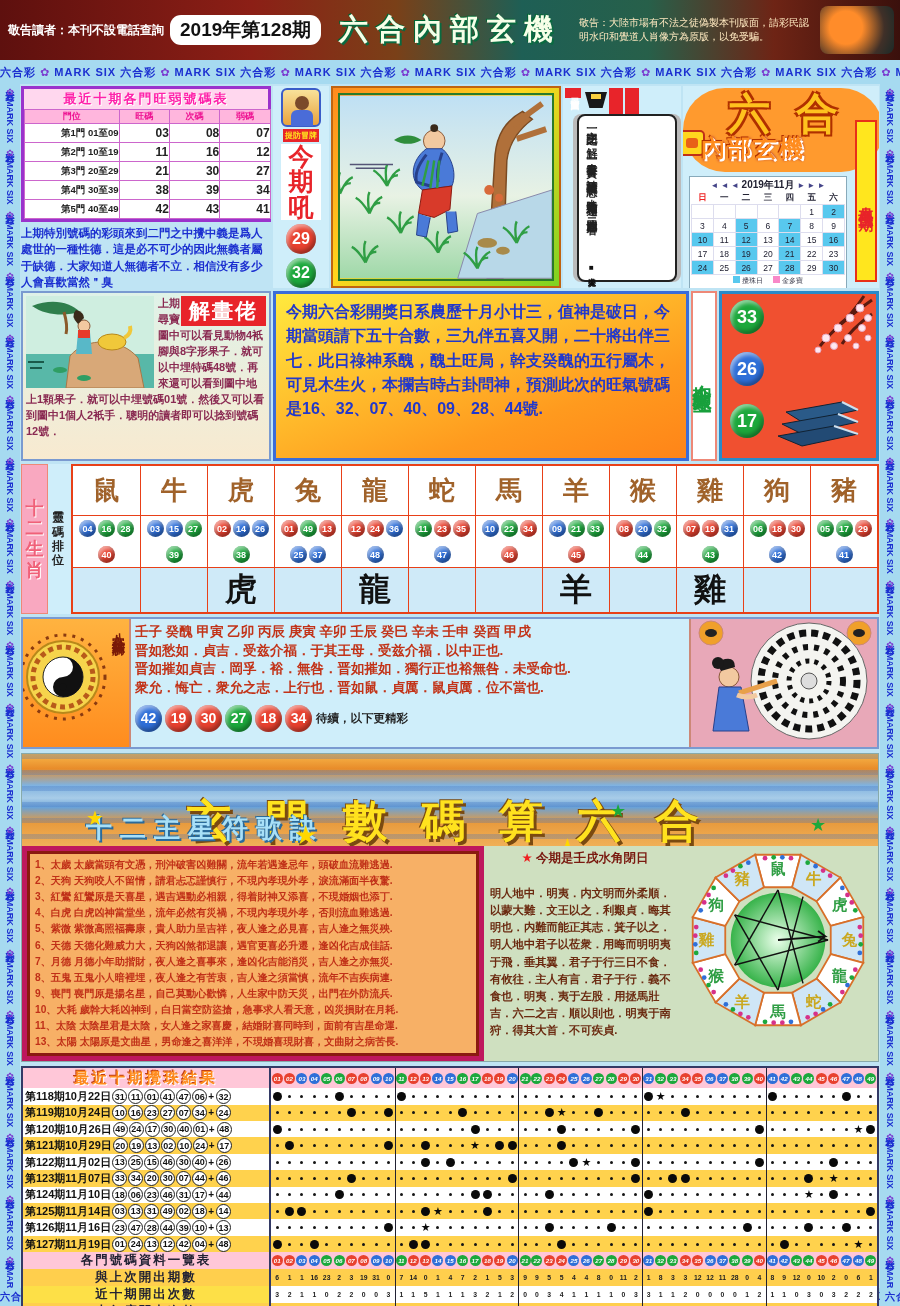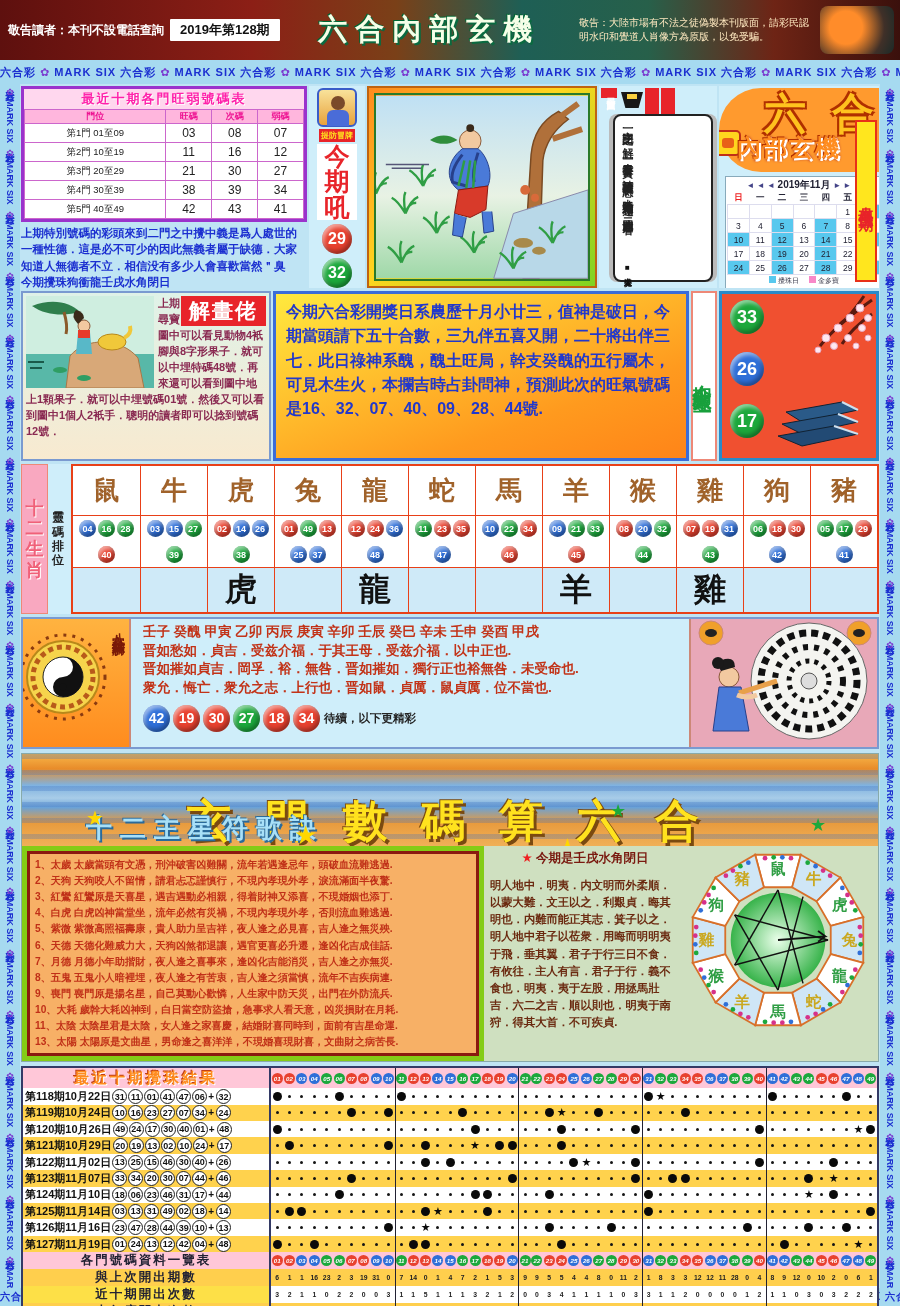--- a/index.html
+++ b/index.html
@@ -4,43 +4,43 @@
 <style>
   * { margin:0; padding:0; box-sizing:border-box; }
   body { background:#bfe4f4; font-family:"Liberation Sans","DejaVu Sans",sans-serif; }
   .page { position:relative; width:900px; height:1306px; background:#bfe4f4; overflow:hidden; }
 
   
   .banner { position:absolute; left:0; top:0; width:900px; height:60px;
     background:linear-gradient(90deg,#5e100e,#8c1f16 28%,#7a4018 44%,#1e5f55 58%,#27604a 72%,#6e2415 86%,#3a100c);
     display:flex; align-items:center; }
   .banner-left { color:#fff; font-size:12px; font-weight:bold; width:170px; padding-left:8px; }
-  .banner-pill { background:#fff; border-radius:1px; padding:2px 10px; font-size:13px; font-weight:bold; color:#111; white-space:nowrap; }
+  .banner-pill { background:#fff; border-radius:11px; padding:2px 10px; font-size:19px; font-weight:bold; color:#111; white-space:nowrap; }
   .banner-title { flex:1; text-align:center; font-size:29px; font-weight:bold; color:#f6ffe8; letter-spacing:8px;
     text-shadow:2px 2px 0 #0a6a40,-1px -1px 0 #063; }
   .banner-right { width:235px; font-size:10px; color:#ffe9c0; line-height:1.4; }
   .banner-fish { width:74px; height:48px; margin:0 6px; background:radial-gradient(circle at 35% 45%,#ff8c2a 0 30%,#403028 70%,#1a2a28); border-radius:8px; position:relative; }
   .strip-h { position:absolute; left:0; width:900px; height:24px; background:#a6daf0; color:#1b2fd0; font-weight:bold;
     font-size:11px; line-height:24px; white-space:nowrap; overflow:hidden; letter-spacing:1px; }
   .strip-top { top:60px; } .strip-bottom { bottom:0; height:18px; line-height:18px; font-size:10px; }
   .strip-v { position:absolute; top:84px; bottom:18px; width:20px; background:#a6daf0; color:#1b2fd0; font-weight:bold;
     font-size:9px; writing-mode:vertical-rl; white-space:nowrap; overflow:hidden; line-height:20px; }
   .strip-left { left:0; } .strip-right { right:0; }
   .flower { color:#7a3bd0; }
 
   .content { position:absolute; left:21px; top:86px; width:858px; }
 
   
   .row1 { display:flex; height:202px; gap:2px; }
-  .panel-doors { width:286px; }
+  .panel-doors { width:250px; }
   .doors-box { border:3px solid #9a33cc; background:#ffd7ee; }
   .doors-title { color:#ff22aa; font-weight:bold; text-align:center; font-size:13px; letter-spacing:2px; padding:1px 0; text-shadow:1px 1px 0 #fff; }
   .doors-table { width:100%; border-collapse:collapse; background:#fff; }
   .doors-table th { background:#ffb6dd; color:#ee1493; font-size:9px; border:1px solid #cc66cc; padding:0; height:13px; }
-  .doors-table td { border:1px solid #cc66cc; font-size:12px; font-weight:normal; text-align:center; color:#222; height:19px; }
+  .doors-table td { border:1px solid #cc66cc; font-size:12px; font-weight:bold; color:#222; height:19px;padding-left:36px; }
   .doors-table td.doorlab { font-size:9.5px; white-space:nowrap; }
   .left-note { font-size:11.5px; font-weight:bold; color:#1b2fd0; line-height:1.42; margin-top:3px; }
 
   .panel-shout { width:56px; display:flex; flex-direction:column; align-items:center; background:#cfeefa; padding-top:2px; }
   .monk-icon { width:40px; height:40px; border-radius:6px; background:linear-gradient(180deg,#f8e29a,#e8a23c); border:2px solid #3a5cc8; position:relative; }
   .monk-icon i { position:absolute; left:12px; top:6px; width:14px; height:14px; border-radius:50%; background:#7a4a2a; }
   .monk-icon b { position:absolute; left:8px; top:20px; width:22px; height:16px; border-radius:6px 6px 0 0; background:#4a6cd8; }
   .shout-badge { background:#e8242a; color:#ffe21e; font-size:8px; font-weight:bold; padding:1px 2px; margin:2px 0; white-space:nowrap; }
   .shout-chars { background:#fff; width:40px; text-align:center; }
   .shout-chars span { display:block; color:#e8242a; font-weight:bold; font-size:25px; line-height:1.02; }
@@ -113,46 +113,46 @@
     font-size:26px; font-weight:bold; color:#a0622a; border-bottom:1.5px solid #e84018; font-family:"Liberation Serif","DejaVu Serif",serif; }
   .zballs { height:52px; background:#fff; display:flex; flex-wrap:wrap; align-items:center; justify-content:center; gap:1px 2px; border-bottom:1.5px solid #e84018; }
   .ball-17 { width:17px; height:17px; font-size:9px; }
   .zmark { flex:1; display:flex; align-items:center; justify-content:center; font-size:32px; font-weight:bold; color:#111;
     font-family:"Liberation Serif","DejaVu Serif",serif; }
 
   
   .row4 { display:flex; height:132px; margin-top:3px; background:#cfeefa; border:2px solid #7a9ad0; }
   .bazi-left { width:108px; background:linear-gradient(180deg,#ffb340,#ff8c1e); position:relative; border-right:2px solid #c87; }
   .bazi-title { position:absolute; right:2px; top:4px; writing-mode:vertical-rl; font-size:13px; font-weight:bold; color:#7a1a08; letter-spacing:2px; }
-  .bazi-mid { flex:1; padding:4px 8px 0 12px; }
+  .bazi-mid { flex:1; padding:4px 8px 0 4px; }
   .bazi-line { color:#c23318; font-weight:bold; font-size:13.5px; line-height:1.38; white-space:nowrap; overflow:hidden; }
   .found-row { display:flex; align-items:center; margin-top:7px; gap:4px; }
   .found-label { font-size:19px; font-weight:bold; color:#ff3bd0; text-shadow:2px 2px 0 #8a1070; letter-spacing:1px; white-space:nowrap; }
   .ball-27 { width:27px; height:27px; font-size:14px; }
   .found-more { font-size:11.5px; font-weight:bold; color:#222; white-space:nowrap; }
   .bazi-right { width:188px; border-left:2px solid #c87; }
 
   
   .row5 { margin-top:4px; border:1px solid #8aa; }
   .xuan-banner { height:92px; position:relative;
     background:linear-gradient(180deg,#f8b649,#e88c2a 16%,#7fb2e0 34%,#a8cce8 48%,#6aa2d8 58%,#e89a3c 74%,#f0b058); overflow:hidden; }
   .xuan-banner::after { content:""; position:absolute; inset:0;
     background:repeating-linear-gradient(180deg, rgba(60,110,190,.28) 0 5px, transparent 5px 16px); }
   .xuan-title { position:absolute; top:6px; width:100%; text-align:center; font-size:44px; font-weight:bold; color:#ffe21e;
     letter-spacing:34px; text-indent:20px; text-shadow:3px 3px 0 #7a4a10,-1px -1px 0 #7a4a10; z-index:2;margin-top:32px; }
   .xuan-sub { position:absolute; bottom:0px; left:64px; font-size:26px; font-weight:bold; color:#a8e0f8; letter-spacing:8px;
     text-shadow:2px 2px 0 #2a6a9a,-1px -1px 0 #2a6a9a; z-index:2; }
   .star { position:absolute; z-index:3; font-weight:bold; }
-  .xuan-body { display:flex; background:#84cc16; }
+  .xuan-body { display:flex; background:#be185d; }
   .xuan-list { width:452px; margin:5px; background:#f7b066; border:3px solid #8a1a10; padding:3px 5px; }
   .xuan-item { font-size:10.2px; font-weight:bold; color:#c03018; line-height:1.58; white-space:nowrap; overflow:hidden; }
   .xuan-right { flex:1; background:#cfe0c0; position:relative; padding:4px 0 0 6px; }
   .xr-title { width:190px; text-align:center; color:#7a1a10; font-weight:bold; font-size:12.5px; }
   .xr-title .st { color:#e22; }
-  .xr-text { width:192px; color:#6b2a10; font-weight:bold; font-size:11.3px; line-height:1.52; margin-top:10px; }
+  .xr-text { width:192px; color:#6b2a10; font-weight:bold; font-size:11.3px; line-height:1.52; margin-top:18px; }
   .wheel-wrap { position:absolute; right:2px; top:3px; }
 
   
   .row6 { margin-top:4px; display:flex; background:#fff; border:2px solid #333a66; }
   .res-left { width:246px; }
   .res-title { height:20px; background:#ffc7d8; color:#ff8c1e; font-weight:bold; font-size:15px; text-align:center; letter-spacing:3px;
     text-shadow:1px 1px 0 #fff,-1px -1px 0 #c04018; line-height:20px; }
   .res-row { height:16.4px; display:flex; align-items:center; font-size:11px; font-weight:bold; color:#111; padding-left:2px; white-space:nowrap; }
   .res-row.alt { background:#ffd24d; }
   .res-ball { width:15px; height:15px; border:1.5px solid #222; border-radius:50%; font-size:9px; font-weight:bold;

